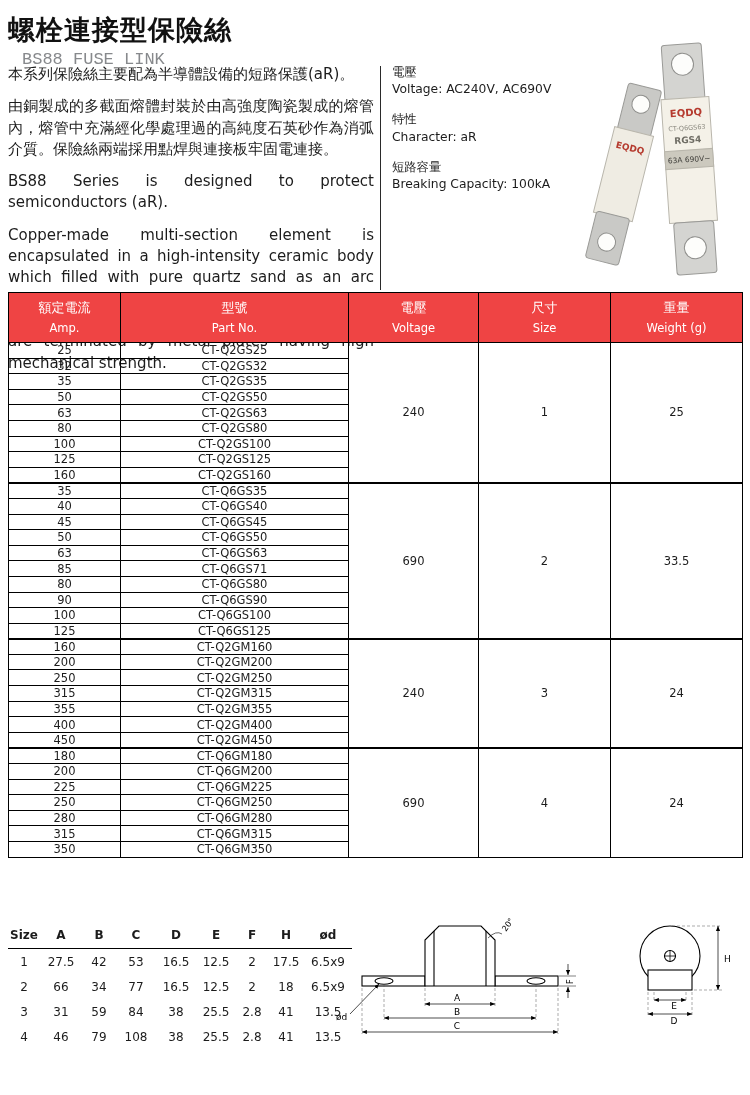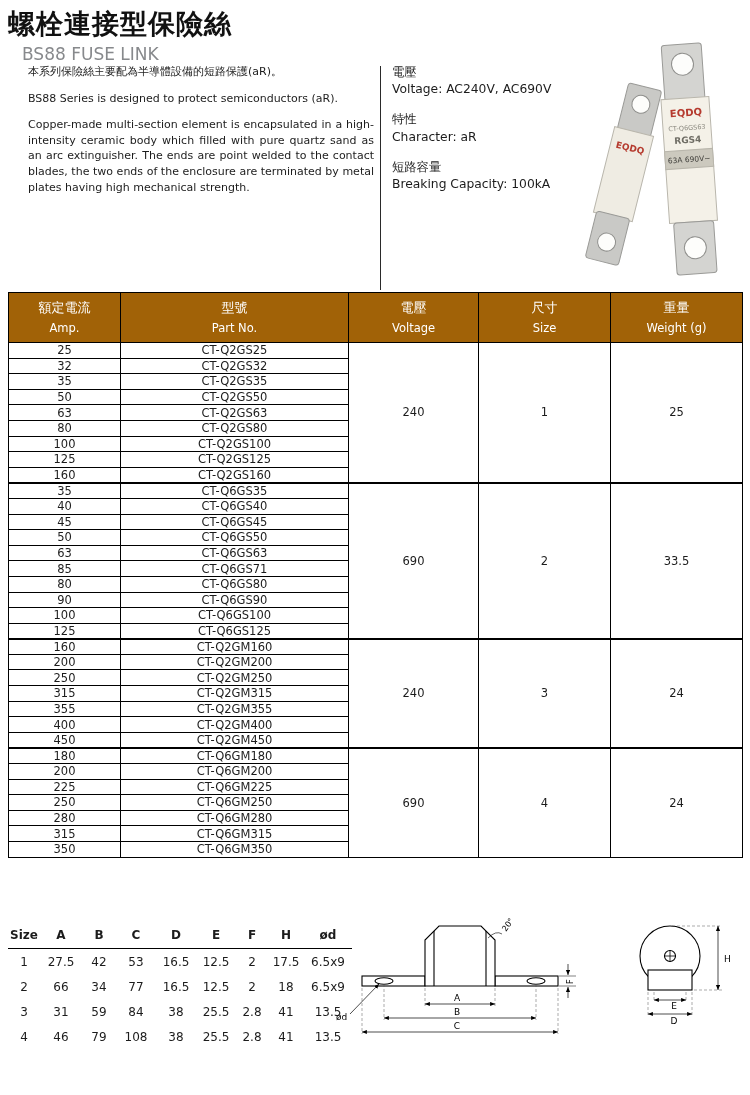--- a/index.html
+++ b/index.html
@@ -1,38 +1,38 @@
 <!DOCTYPE html>
 <html><head>
 <meta charset="utf-8">
 <style>
   * { margin:0; padding:0; box-sizing:border-box; }
   html,body { background:#fff; }
   body {
     width:750px; height:1095px; position:relative; overflow:hidden;
     font-family:"DejaVu Sans", sans-serif; color:#1c1c1c;
   }
-  .title-block { position:absolute; left:8px; top:6px; }
+  .title-block { position:absolute; left:8px; top:12px;font-family:Liberation Mono, monospace; }
   .page-title { font-size:27px; font-weight:700; letter-spacing:1px; color:#111; }
   .page-subtitle { font-size:17px; color:#87898c; margin-top:2px;margin-left:14px; }
 
   .desc { position:absolute; left:8px; top:64px; width:366px; }
-  .desc p { font-size:11px; line-height:1.42; margin-bottom:11px; text-align:justify;margin-left:20px; }
+  .desc p { font-size:15px; line-height:1.42; margin-bottom:11px; text-align:justify; }
 
   .divider-v { position:absolute; left:380px; top:66px; width:1px; height:224px; background:#2a2a2a; }
 
   .specs { position:absolute; left:392px; top:64px; width:176px; }
   .spec { margin-bottom:13px; font-size:12.3px; line-height:1.4; }
 
   .photo { position:absolute; left:553px; top:32px; width:197px; height:258px; }
 
   .main-table-wrap { position:absolute; left:8px; top:292px; }
   table.main { border-collapse:collapse; table-layout:fixed; width:734px; }
   table.main th {
-    background:#a16207; color:#fff; border:1px solid #000;
+    background:#ef4444; color:#fff; border:1px solid #000;
     font-weight:400; padding:6px 0 7px; vertical-align:middle;
   }
   table.main th .h-zh { font-size:13px; }
   table.main th .h-en { font-size:11.5px; margin-top:4px; }
   table.main td {
     border:1px solid #000; text-align:center; font-size:11.5px;
     height:15.6px; padding:0; line-height:1.05; vertical-align:middle;
   }
   table.main tr.group-start td { border-top:2px solid #000; }
 
@@ -49,20 +49,21 @@
 </head>
 <body>
 
 <div class="title-block">
   <div class="page-title">螺栓連接型保險絲</div>
   <div class="page-subtitle">BS88 FUSE LINK</div>
 </div>
 
 <div class="desc">
   <p>本系列保險絲主要配為半導體設備的短路保護(aR)。</p>
+  <p>由銅製成的多截面熔體封裝於由高強度陶瓷製成的熔管內，熔管中充滿經化學處理過的高純度石英砂作為消弧介質。保險絲兩端採用點焊與連接板牢固電連接。</p>
   <p>BS88 Series is designed to protect semiconductors (aR).</p>
   <p>Copper-made multi-section element is encapsulated in a high-intensity ceramic body which filled with pure quartz sand as an arc extinguisher.  The ends are point welded to the contact blades, the two ends of the enclosure are terminated by metal plates having high mechanical strength.</p>
 </div>
 
 <div class="divider-v"></div>
 
 <div class="specs">
   <div class="spec">
     <div>電壓</div>
     <div>Voltage: AC240V, AC690V</div>

